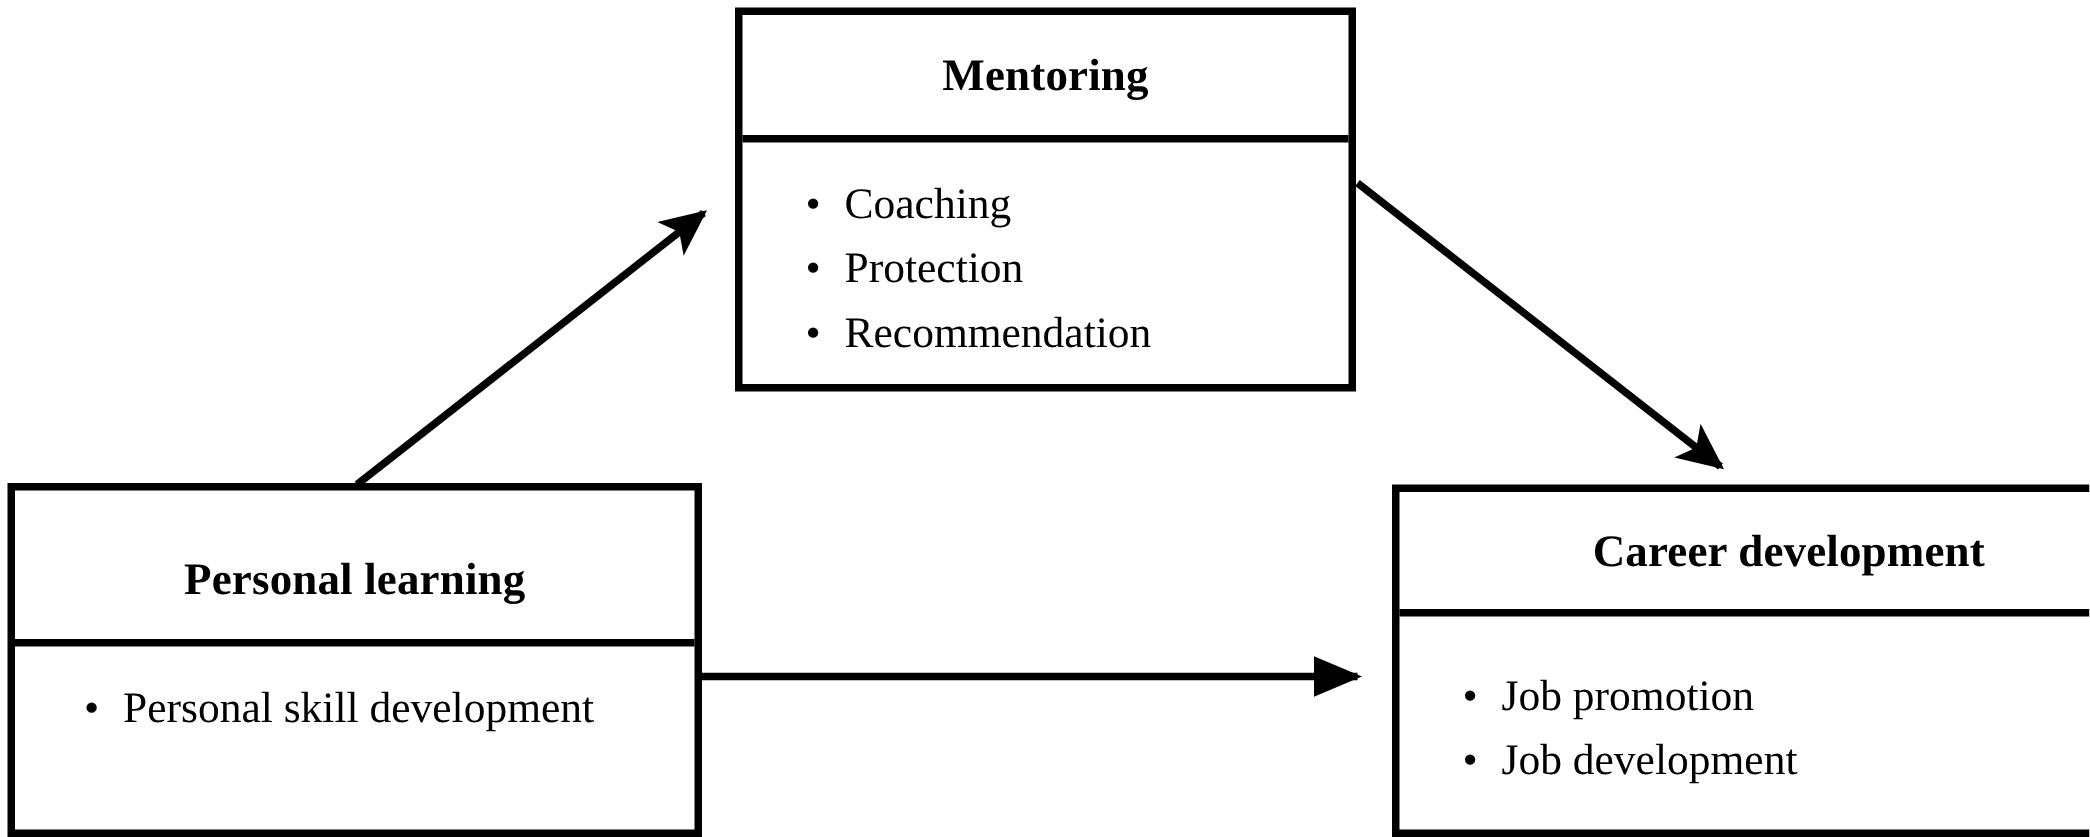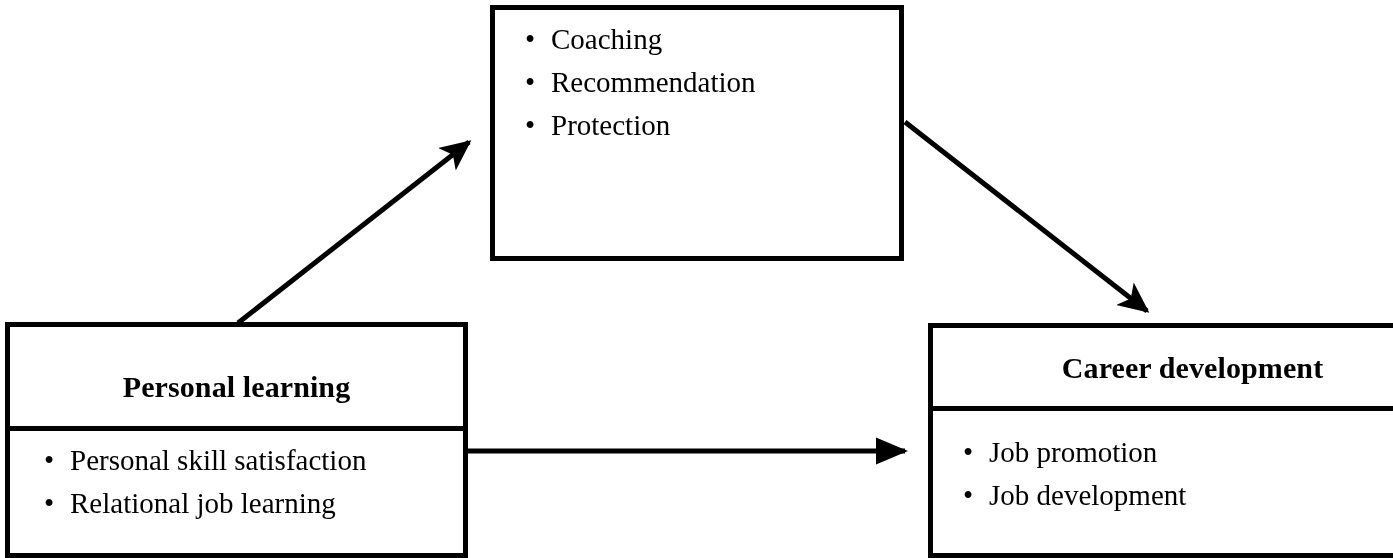--- a/index.html
+++ b/index.html
@@ -39,21 +39,21 @@
     line-height: 1.1;
     letter-spacing: 0.1px;
     white-space: nowrap;
   }
   .node-body {
     box-sizing: border-box;
     padding: 10px 0 0 0;
   }
   .bullet-list {
     list-style: none;
-    margin: 0;
+    margin: 12px;
     padding: 0;
   }
   .bullet-item {
     font-size: 29px;
     line-height: 43px;
     white-space: nowrap;
     position: relative;
     padding-left: 26px;
   }
   .bullet-item::before {
@@ -122,37 +122,39 @@
     <g>
       <line class="arrow-hit" x1="905" y1="122" x2="1147" y2="311" stroke="#000000" stroke-width="5" marker-end="url(#head-down)"></line>
     </g>
 
     <g>
       <line class="arrow-hit" x1="467" y1="451" x2="905" y2="451" stroke="#000000" stroke-width="5" marker-end="url(#head-flat)"></line>
     </g>
   </svg>
 
   <div id="box-mentoring" class="node-box">
+    <div class="node-header">
+      <span class="node-title">Mentoring</span>
+    </div>
     <div class="node-body">
       <ul class="bullet-list">
         <li class="bullet-item">Coaching</li>
+        <li class="bullet-item">Protection</li>
         <li class="bullet-item">Recommendation</li>
-        <li class="bullet-item">Protection</li>
       </ul>
     </div>
   </div>
 
   <div id="box-personal-learning" class="node-box">
     <div class="node-header">
       <span class="node-title">Personal learning</span>
     </div>
     <div class="node-body">
       <ul class="bullet-list">
-        <li class="bullet-item">Personal skill satisfaction</li>
-        <li class="bullet-item">Relational job learning</li>
+        <li class="bullet-item">Personal skill development</li>
       </ul>
     </div>
   </div>
 
   <div id="box-career-development" class="node-box">
     <div class="node-header">
       <span class="node-title">Career development</span>
     </div>
     <div class="node-body">
       <ul class="bullet-list">

